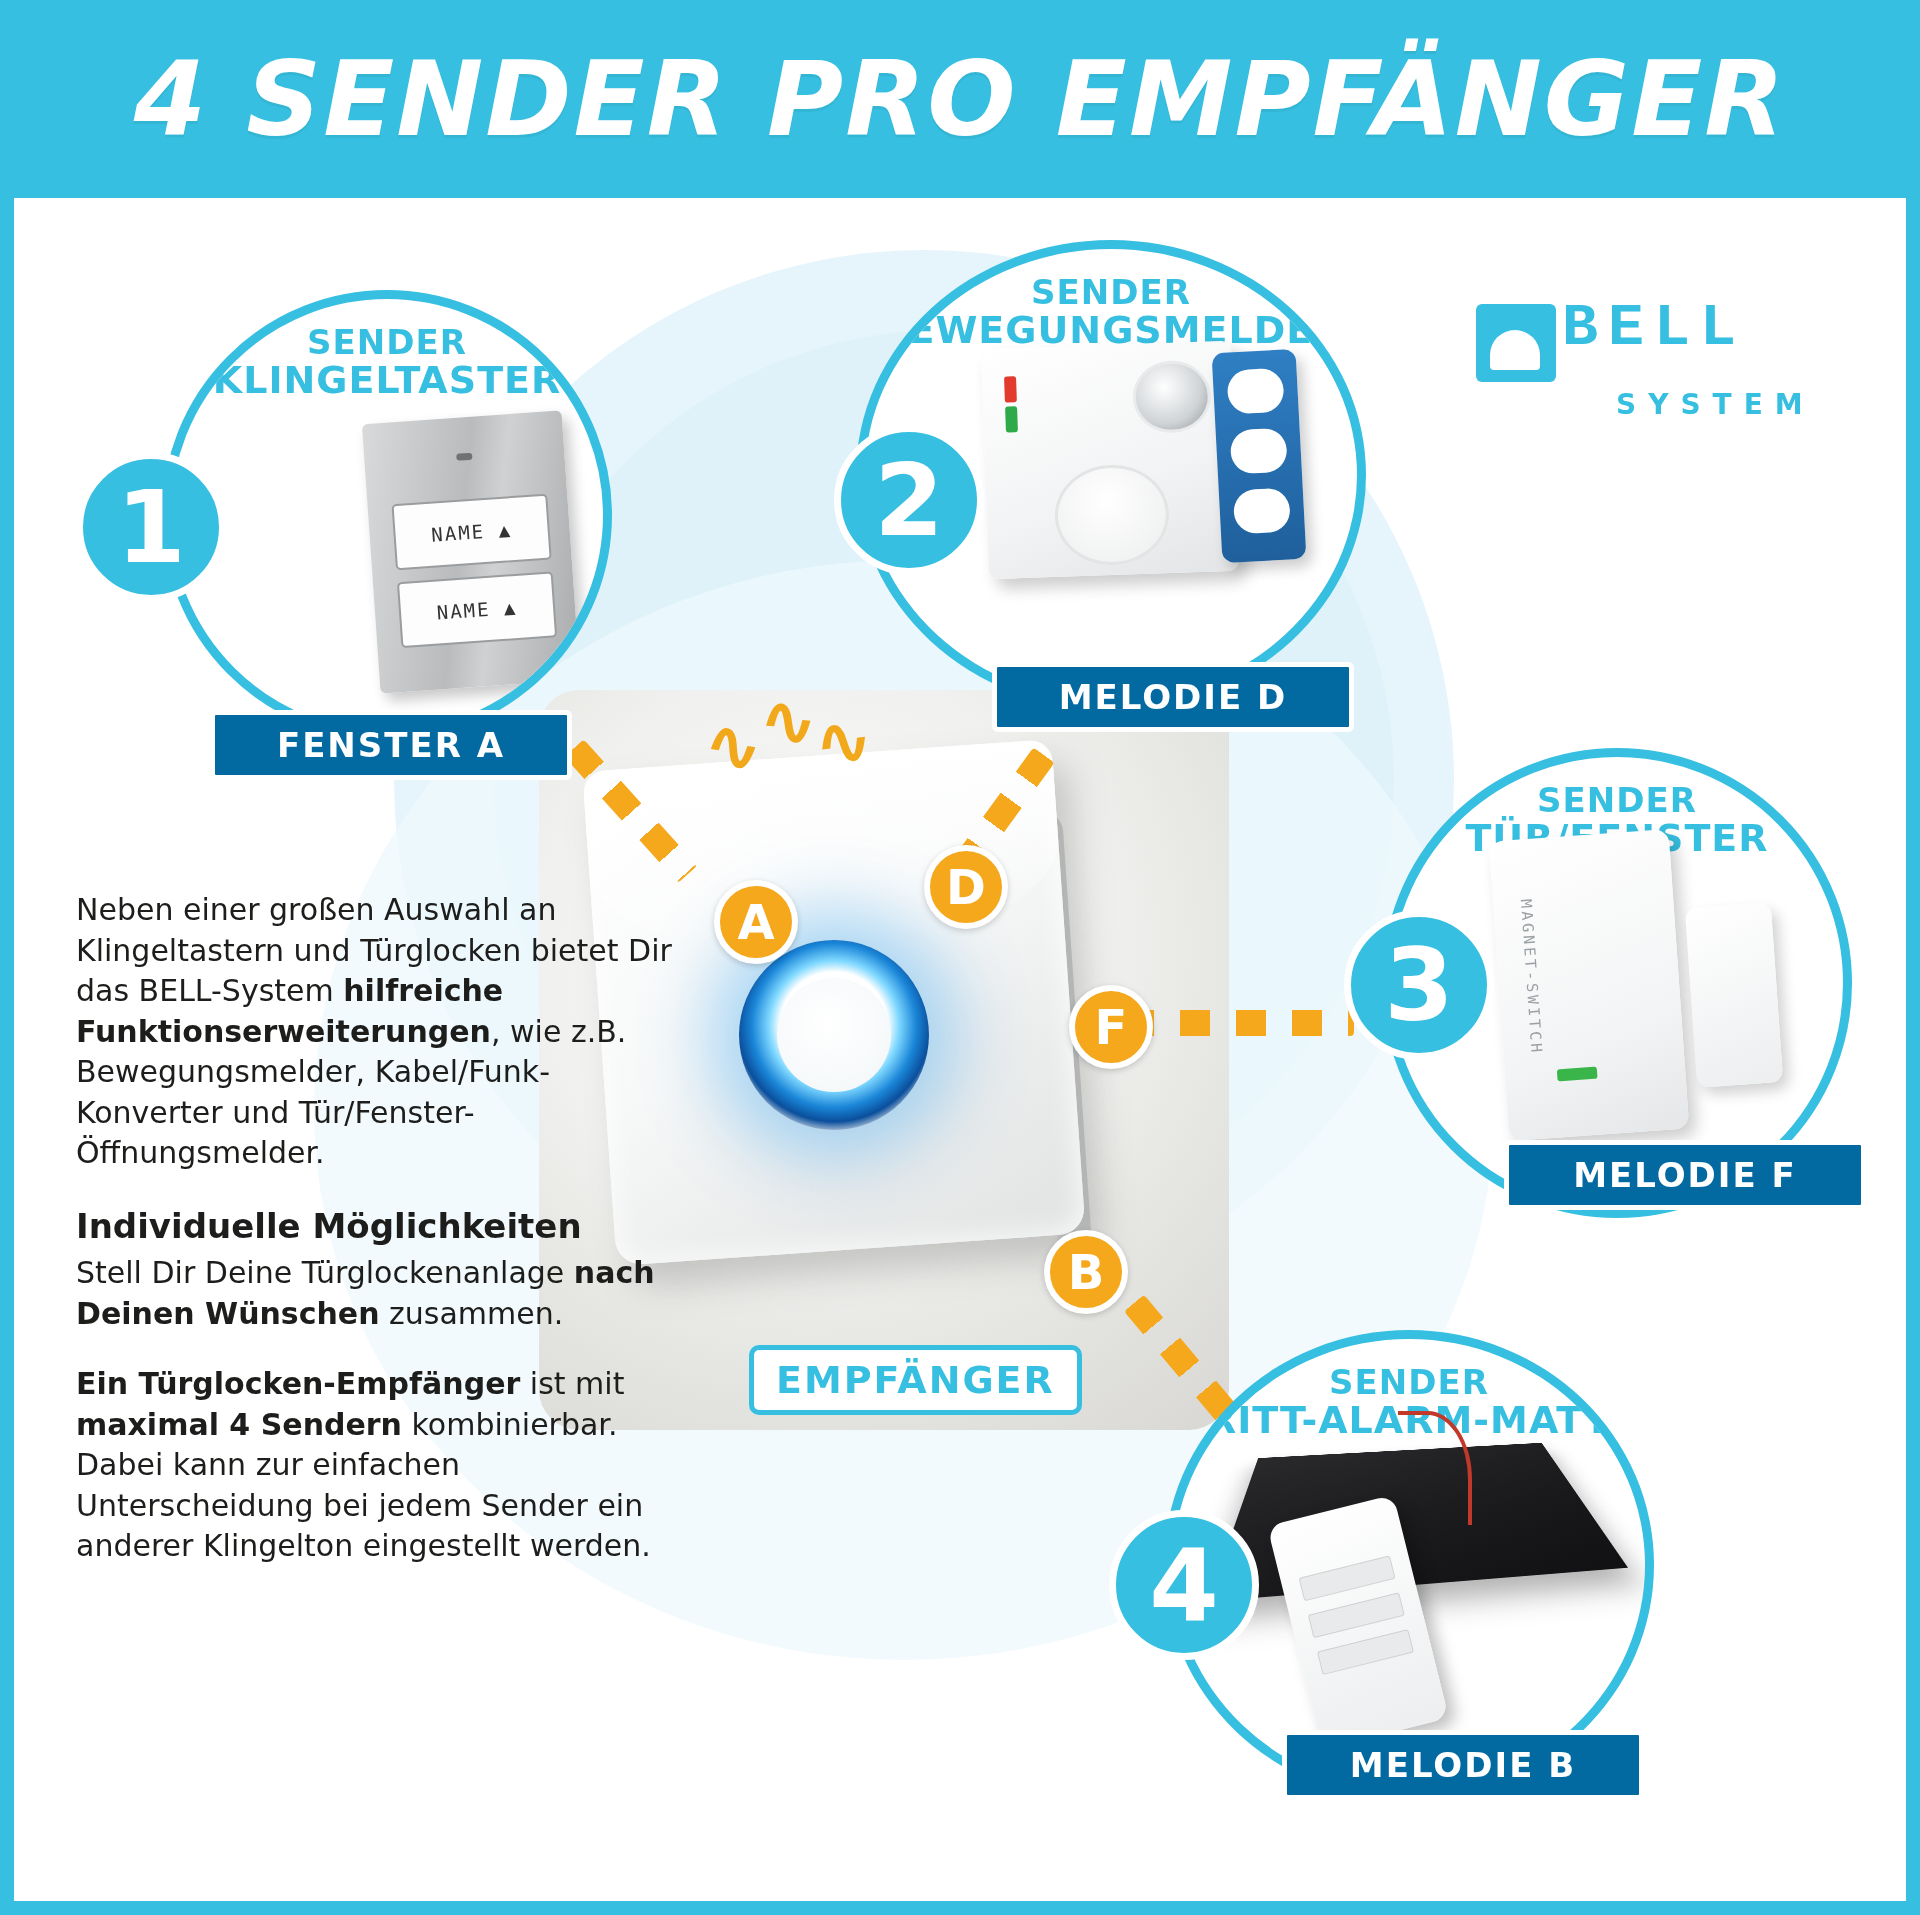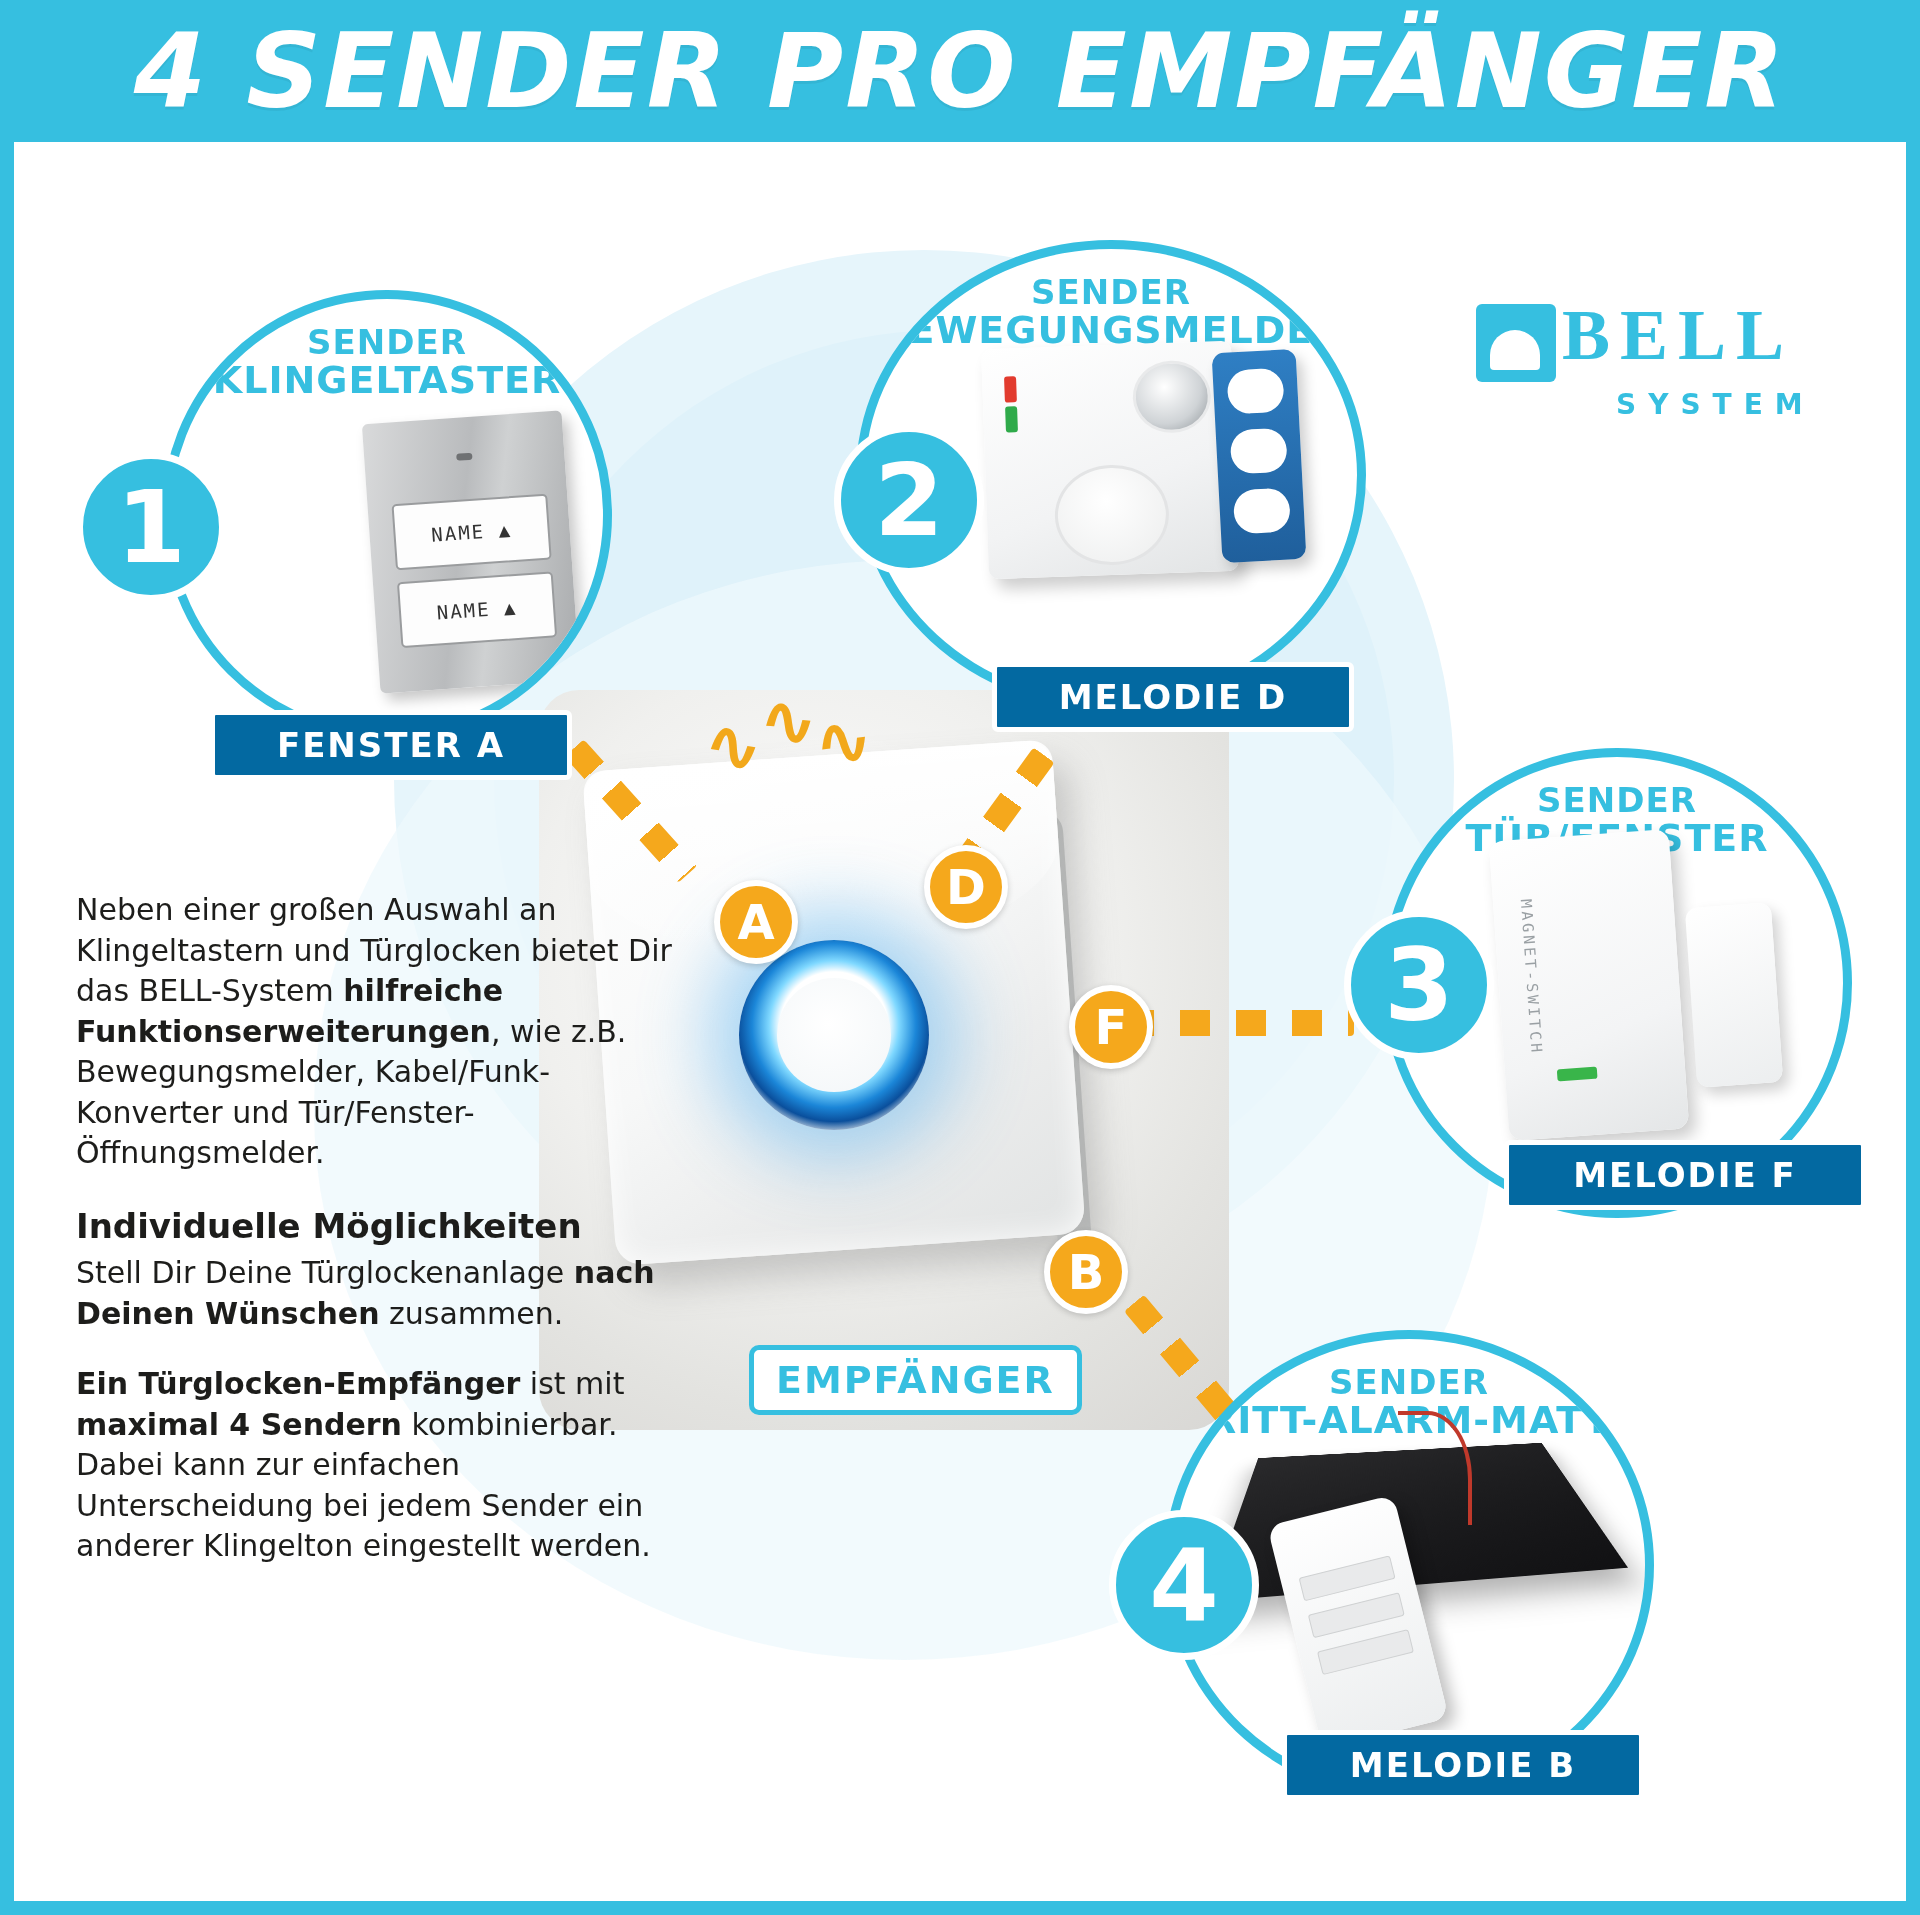--- a/index.html
+++ b/index.html
@@ -12,21 +12,21 @@
   .page{
     position:relative;
     width:1920px;height:1915px;
     background:#ffffff;
     box-sizing:border-box;
     border:14px solid #36bfe0;
     border-top:none;
   }
   
   .header{
-    position:absolute;left:-14px;top:0;width:1920px;height:142px;
+    position:absolute;left:-14px;top:0;width:1920px;height:198px;
     background:#36bfe0;
     display:flex;align-items:center;justify-content:center;
   }
   .header-title{
     color:#ffffff;
     font-family:"DejaVu Sans", sans-serif;
     font-weight:bold;font-style:italic;
     font-size:104px;
     letter-spacing:2px;
     white-space:nowrap;
@@ -146,22 +146,22 @@
     font-size:30px;line-height:1.35;
   }
   .textcol p{margin:0 0 30px 0;}
   .textcol b{font-weight:bold;}
   .lead{font-size:34px;font-weight:bold;display:block;margin-bottom:4px;}
 
   
   .logo{position:absolute;right:60px;top:300px;width:380px;height:120px;}
   .logo-text{
     position:absolute;left:96px;top:-6px;
-    color:#36bfe0;font-weight:bold;font-size:72px;letter-spacing:10px;
-    font-family:Liberation Serif, serif;
+    color:#36bfe0;font-weight:bold;font-size:60px;letter-spacing:10px;
+    font-family:Liberation Mono, monospace;
   }
   .logo-sub{
     position:absolute;left:150px;top:88px;
     color:#36bfe0;font-weight:bold;font-size:28px;letter-spacing:12px;
   }
   .logo-mark{
     position:absolute;left:10px;top:4px;width:80px;height:78px;
     background:#36bfe0;border-radius:6px;
   }
   .logo-mark:after{

